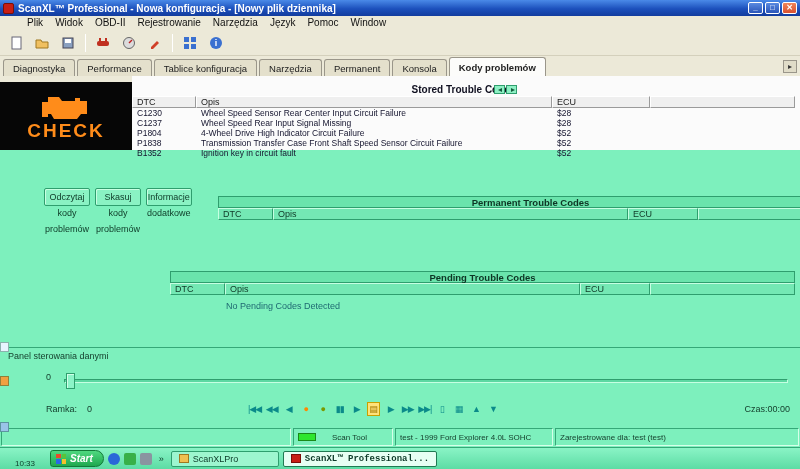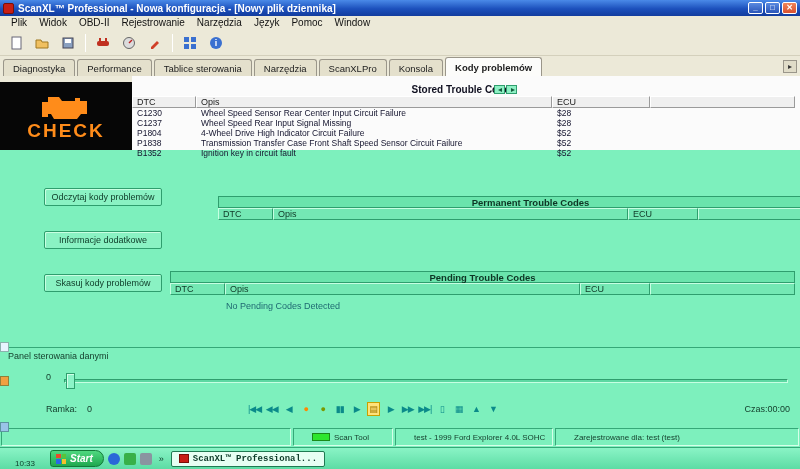--- a/index.html
+++ b/index.html
@@ -11,21 +11,21 @@
     display:flex; align-items:center; gap:4px; padding:0 3px; }
   .app-icon { width:11px; height:11px; background:#c81e14; border:1px solid #7a0e08; border-radius:2px; flex:none; }
   .title-text { color:#fff; font-size:10px; font-weight:bold; white-space:nowrap; overflow:hidden; flex:1; }
   .win-controls { display:flex; gap:2px; }
   .wc { width:15px; height:12px; border:1px solid #fff; border-radius:2px; color:#fff; font-size:8px;
     line-height:10px; text-align:center; font-weight:bold; }
   .wc.min, .wc.max { background:linear-gradient(#5a8ae0,#2a55b8); }
   .wc.close { background:linear-gradient(#f0865a,#d9502f); }
 
   
-  .menubar { height:14px; background:#ece9d8; display:flex; align-items:center; padding-left:5px; }
+  .menubar { height:14px; background:#ece9d8; display:flex; align-items:center; padding-left:21px; }
   .menu-item { font-size:10px; color:#111; padding:0 6px; line-height:14px; }
 
   
   .toolbar { height:26px; background:#ece9d8; border-bottom:1px solid #d4d0bc; display:flex; align-items:center; padding-left:4px; gap:2px; }
   .tbtn { width:24px; height:22px; display:flex; align-items:center; justify-content:center; border:1px solid transparent; border-radius:2px; }
   .tsep { width:1px; height:18px; background:#c8c4b0; border-right:1px solid #fff; margin:0 3px; }
 
   
   .tabstrip { height:20px; background:#ece9d8; display:flex; align-items:flex-end; padding-left:3px; position:relative; }
   .tab { height:17px; padding:0 9px; font-size:9.5px; line-height:17px; color:#222; background:#e4e0cc;
@@ -50,21 +50,21 @@
   .mini-btn .tri { position:absolute; top:2px; width:0; height:0; border-top:2.5px solid transparent; border-bottom:2.5px solid transparent; }
   .mini-btn.left .tri { left:3px; border-right:4px solid #145c3e; }
   .mini-btn.right .tri { left:4px; border-left:4px solid #145c3e; }
   .cols { display:grid; grid-template-columns:64px 356px 98px 1fr; height:12px; }
   .cols .hc { background:#efefef; border:1px solid; border-color:#ffffff #9a9a9a #9a9a9a #ffffff;
     font-size:9px; line-height:10px; padding-left:4px; color:#222; overflow:hidden; }
   .trow { display:grid; grid-template-columns:64px 356px 98px 1fr; height:10px; font-size:8.5px; line-height:10px; }
   .trow span { padding-left:5px; white-space:nowrap; overflow:hidden; }
 
   
-  .side-buttons { position:absolute; left:44px; top:112px; width:118px; display:flex; flex-direction:column; gap:25px; }
+  .side-buttons { position:absolute; left:44px; top:112px; width:118px; display:flex; flex-direction:row; gap:5px; }
   .sbtn { height:18px; font-size:9px; color:#0d3a27; background:#8af2c3; border:1px solid #2f9e6e; border-radius:2px;
     box-shadow:inset 1px 1px 0 #c8ffe2; text-align:center; line-height:16px; }
 
   
   .codes-section { position:absolute; left:170px; width:625px; color:#0f3826; }
   .codes-section.permanent { top:120px;margin-left:48px; }
   .codes-section.pending { top:195px; }
   .green-title { height:12px; background:#6ae4ac; border:1px solid #2f9e6e; font-size:9.5px; font-weight:bold;
     text-align:center; line-height:11px; color:#0d3524; }
   .gcols { display:grid; grid-template-columns:55px 355px 70px 1fr; height:12px; }
@@ -87,22 +87,22 @@
   .media-row { position:absolute; left:248px; top:54px; display:flex; gap:4px; align-items:center; }
   .mb { min-width:13px; text-align:center; font-size:9px; color:#0b8a8a; line-height:12px; letter-spacing:-1px; }
   .mb.rec { color:#ff8800; }
   .mb.stp { color:#7a9a00; }
   .mb.fold { background:#ffe27a; color:#a07800; border:1px solid #c8a000; letter-spacing:0; }
   .time-row { position:absolute; right:10px; top:56px; display:flex; }
 
   
   .statusbar { position:absolute; left:0; top:351px; width:800px; height:20px; display:flex; align-items:stretch;
     padding:1px; gap:2px; font-size:8px; color:#123c2a; }
-  .scell { border:1px solid; border-color:#35a878 #d6ffe9 #d6ffe9 #35a878; display:flex; align-items:center; gap:4px;
-    padding:0 18px; white-space:nowrap; overflow:hidden; }
+  .scell { border:1px solid; border-color:#35a878 #d6ffe9 #d6ffe9 #35a878; display:flex; align-items:center; gap:16px;
+    padding:0 4px; white-space:nowrap; overflow:hidden; }
   .scell.c1 { width:290px; } .scell.c2 { width:100px; } .scell.c3 { width:108px; }
   .scell.c4 { width:158px; } .scell.c5 { flex:1; }
   .led { width:18px; height:8px; background:#2ee62e; border:1px solid #1a8a1a; flex:none; }
 
   
   .taskbar { position:absolute; left:0; top:447px; width:800px; height:22px;
     background:linear-gradient(#8af4c6,#5cdca4); border-top:1px solid #35a878; display:flex; align-items:center;
     padding-left:50px; gap:4px; }
   .tb-clock { position:absolute; left:15px; top:11px; font-size:8px; color:#0c3a28; }
   .start-btn { height:17px; display:flex; align-items:center; gap:4px; padding:0 10px 0 5px;
@@ -200,23 +200,23 @@
       <svg width="16" height="16">
           <circle cx="8" cy="8" r="6" fill="#3a70d0"></circle>
           <text x="8" y="11" font-size="9" fill="#fff" text-anchor="middle" font-family="Liberation Sans, sans-serif" font-weight="bold">i</text>
         </svg>
     </div>
   </div>
 
   <div class="tabstrip">
     <div class="tab">Diagnostyka</div>
     <div class="tab">Performance</div>
-    <div class="tab">Tablice sterowania</div>
+    <div class="tab">Tablice konfiguracja</div>
     <div class="tab">Narzędzia</div>
-    <div class="tab">ScanXLPro</div>
+    <div class="tab">Permanent</div>
     <div class="tab">Konsola</div>
     <div class="tab active">Kody problemów</div>
     <div class="tab-scroll">▸</div>
   </div>
 
   <div class="content">
     <div class="top-strip"></div>
     <div class="white-band"></div>
 
     <div class="black-band">
@@ -271,22 +271,22 @@
       <div class="trow">
         <span>B1352</span>
         <span>Ignition key in circuit fault</span>
         <span>$52</span>
         <span></span>
       </div>
     </div>
 
     <div class="side-buttons">
       <div class="sbtn">Odczytaj kody problemów</div>
+      <div class="sbtn">Skasuj kody problemów</div>
       <div class="sbtn">Informacje dodatkowe</div>
-      <div class="sbtn">Skasuj kody problemów</div>
     </div>
 
     <div class="codes-section permanent">
       <div class="green-title">Permanent Trouble Codes</div>
       <div class="gcols">
         <div class="hc">DTC</div>
         <div class="hc">Opis</div>
         <div class="hc">ECU</div>
         <div class="hc"></div>
       </div>
@@ -360,19 +360,23 @@
           <i class="f2"></i>
           <i class="f3"></i>
           <i class="f4"></i>
         </span>
       <span>Start</span>
     </div>
     <span class="ql q1"></span>
     <span class="ql q2"></span>
     <span class="ql q3"></span>
     <span class="ql-more">»</span>
+    <div class="task">
+      <span class="task-ico folder"></span>
+      <span>ScanXLPro</span>
+    </div>
     <div class="task active">
       <span class="task-ico app"></span>
       <span>ScanXL™ Professional...</span>
     </div>
   </div>
 
 </div>
 
 </body></html>

